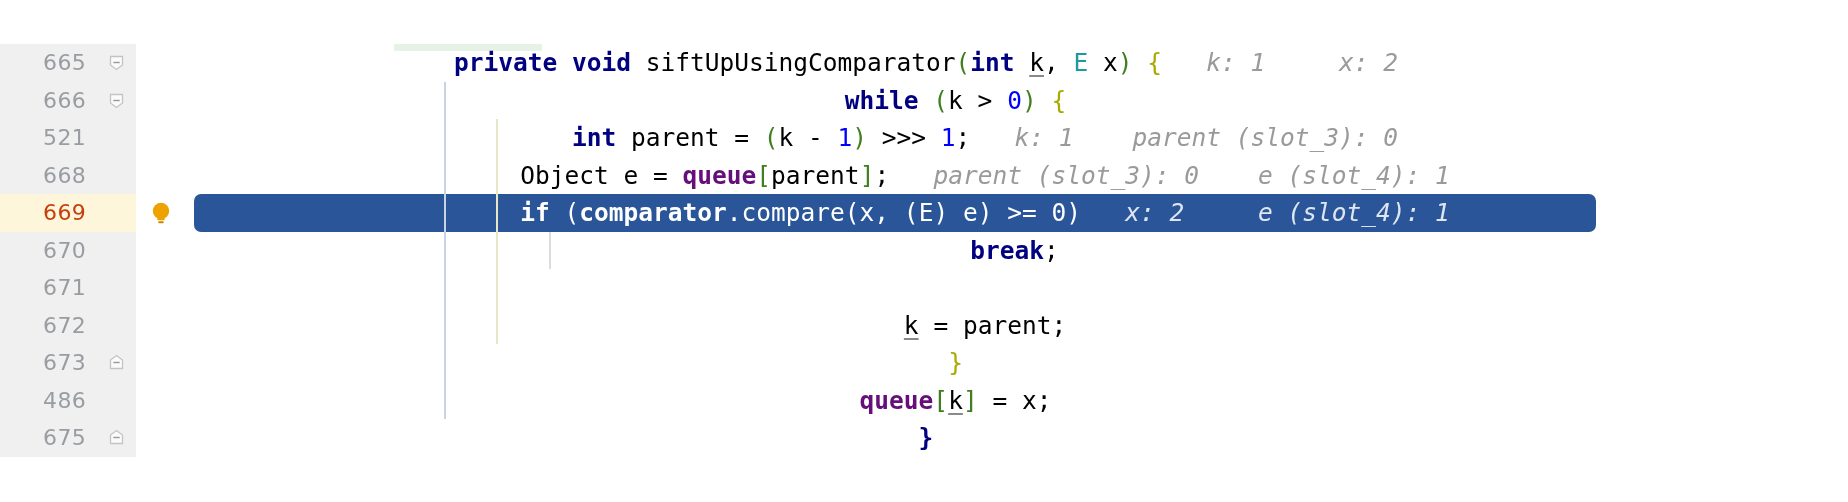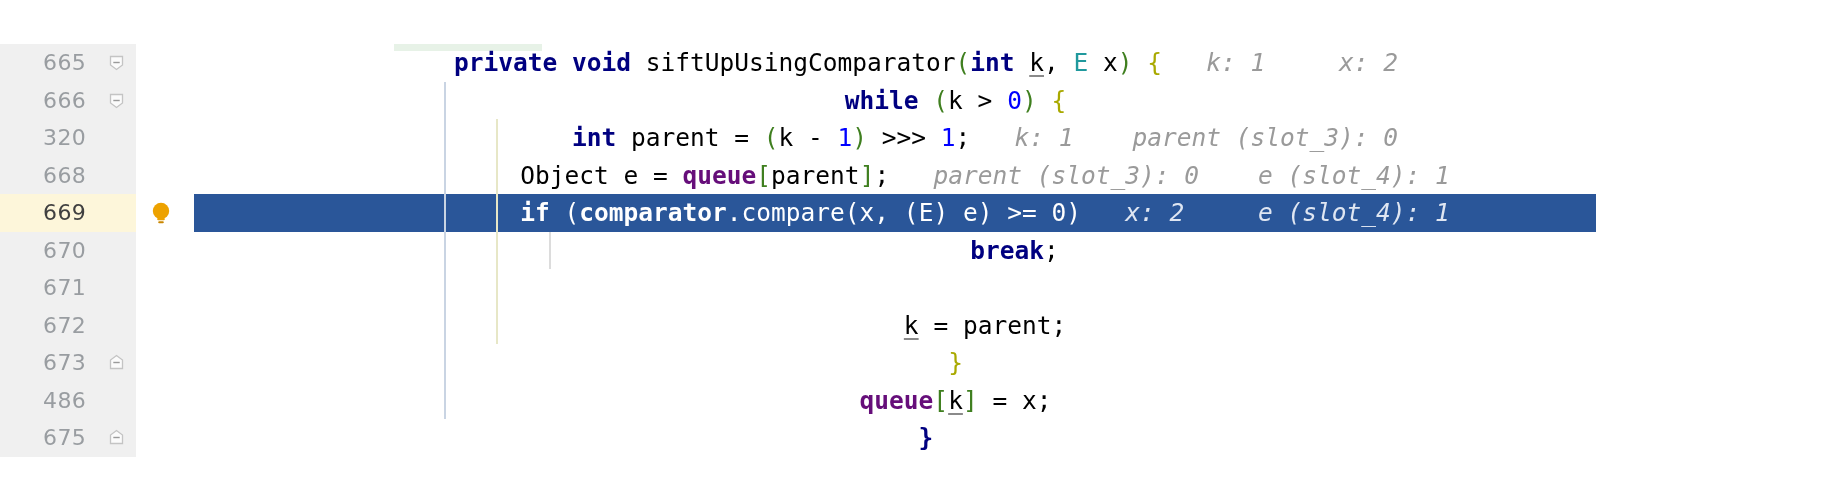--- a/index.html
+++ b/index.html
@@ -23,23 +23,23 @@
   }
 
   
   .row {
     position: relative;
     height: 37.5px;
     display: flex;
     align-items: center;
     box-sizing: border-box;
   }
-  .row.highlight .code-area { background: #2a5699; }
+  .row.highlight .code-area { background: #2a5699; border-radius: 7px; }
   .row.highlight .gutter { background: #fdf6da; }
-  .row.highlight .lnum { color: #404040; }
+  .row.highlight .lnum { color: #c2410c; }
 
   
   .gutter {
     position: relative;
     flex: 0 0 136px;
     width: 136px;
     height: 100%;
     background: #f0f0f0;
     display: flex;
     align-items: center;
@@ -182,21 +182,21 @@
         </div>
       </div>
       <div class="icon-col"></div>
       <div class="code-area">
         <div class="guide" style="left: 250px; background: rgb(201, 212, 227);"></div>
         <div class="code"><span class="plain">    </span><span class="kw">while</span><span class="plain"> </span><span class="paren">(</span><span class="plain">k &gt; </span><span class="num">0</span><span class="paren">)</span><span class="plain"> </span><span class="brc">{</span></div>
       </div>
     </div>
     <div class="row">
       <div class="gutter">
-        <div class="lnum">320</div>
+        <div class="lnum">521</div>
         <div class="fold-zone"></div>
       </div>
       <div class="icon-col"></div>
       <div class="code-area">
         <div class="guide" style="left: 250px; background: rgb(201, 212, 227);"></div>
         <div class="guide" style="left: 302px; background: rgb(231, 231, 199);"></div>
         <div class="code"><span class="plain">        </span><span class="kw">int</span><span class="plain"> parent = </span><span class="paren">(</span><span class="plain">k - </span><span class="num">1</span><span class="paren">)</span><span class="plain"> &gt;&gt;&gt; </span><span class="num">1</span><span class="plain">;</span><span class="hint">   k: 1    parent (slot_3): 0</span></div>
       </div>
     </div>
     <div class="row">

